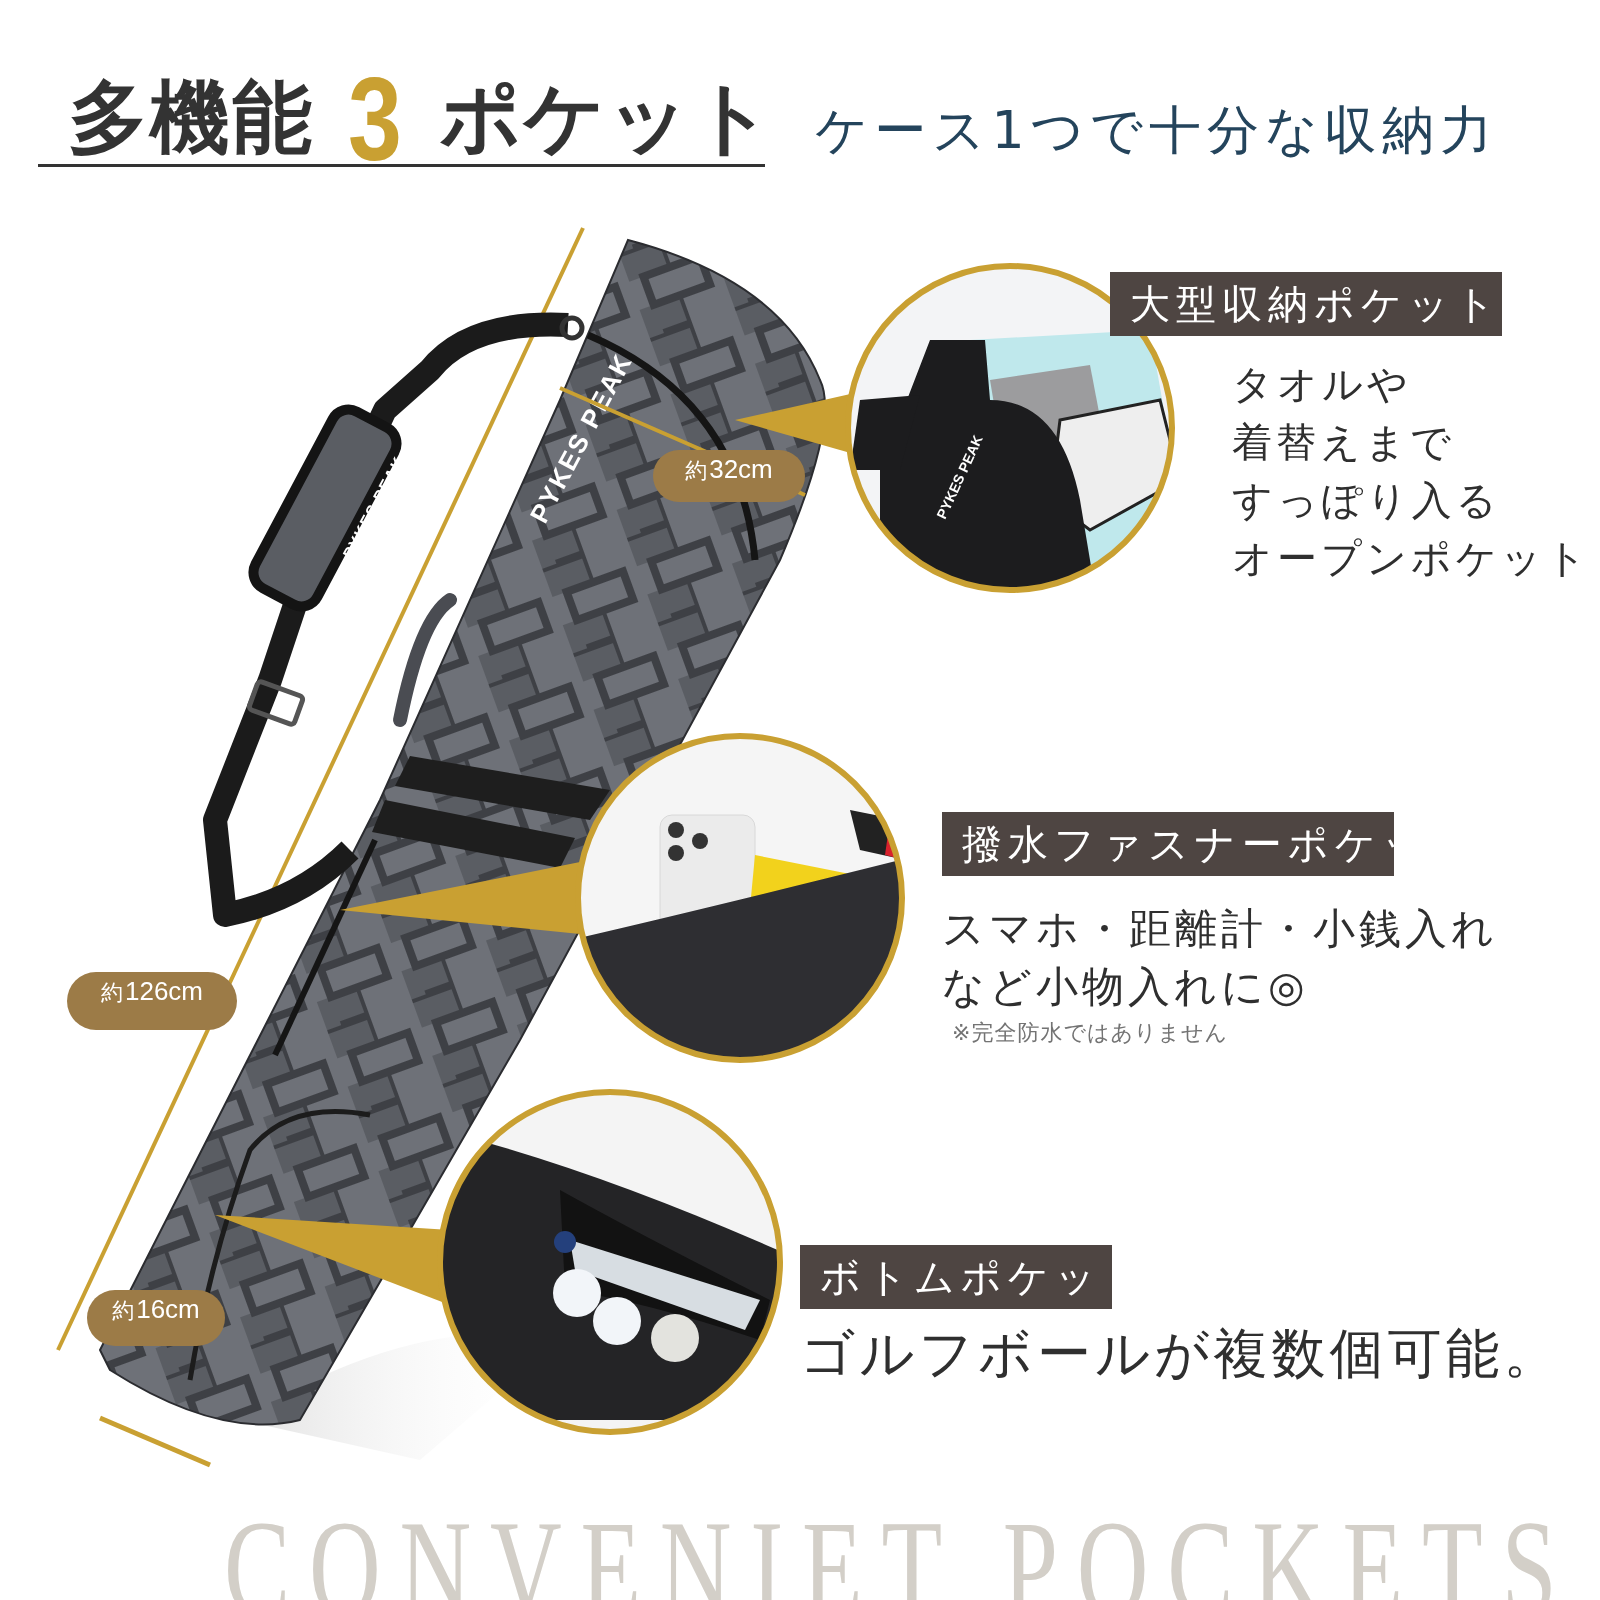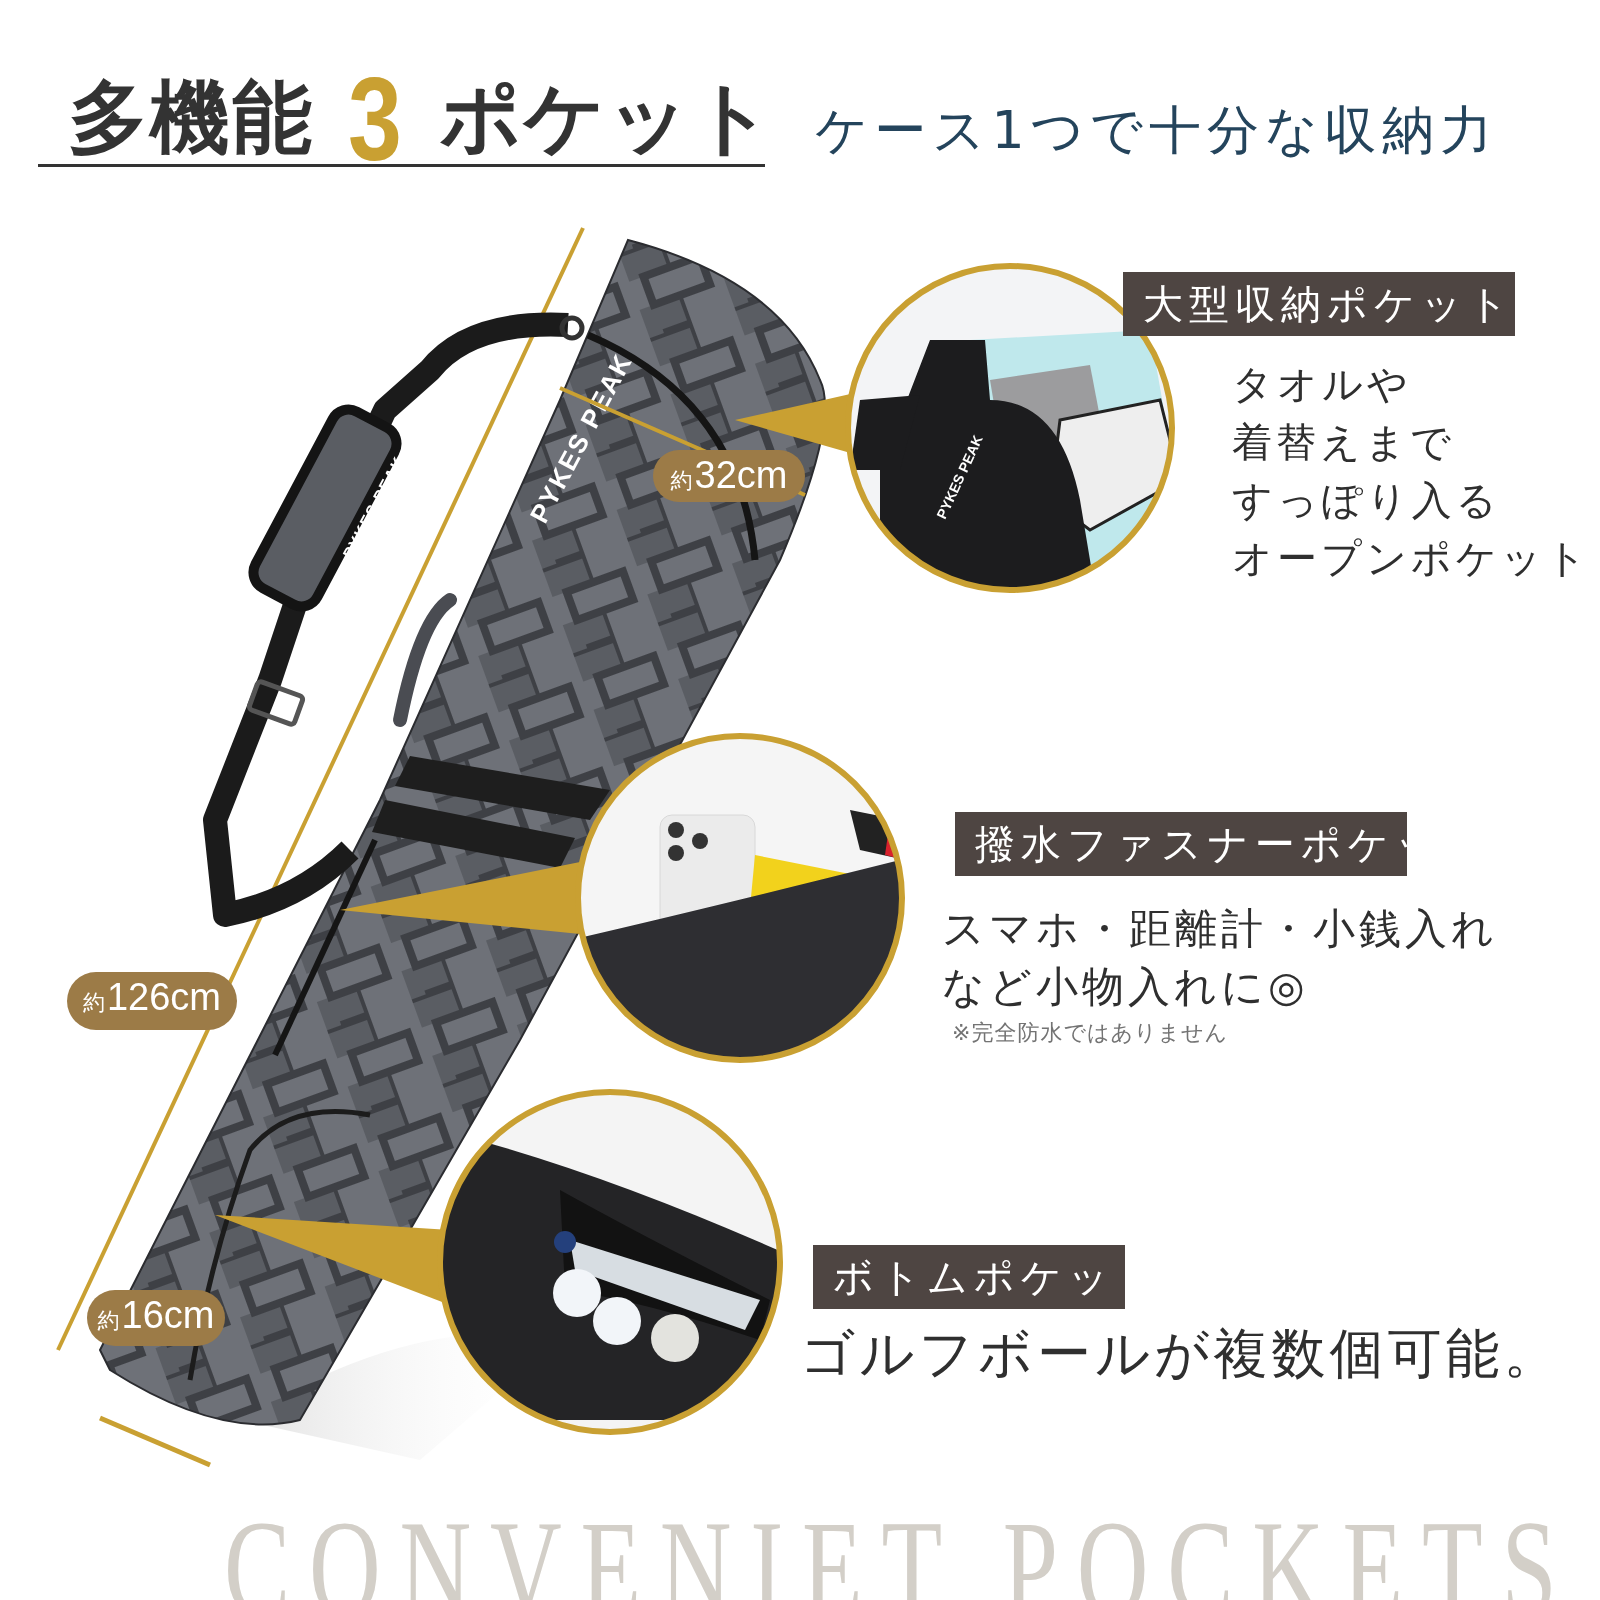--- a/index.html
+++ b/index.html
@@ -21,33 +21,33 @@
   }
   .title-rule { left: 38px; top: 164px; width: 727px; height: 3px; background: #333333; }
   .subtitle {
     left: 815px; top: 96px; font-size: 52px; color: #24445c; letter-spacing: 6px; white-space: nowrap;
     font-weight: 500;
   }
 
   
   .label-box {
     background: #4e4542; color: #ffffff; white-space: nowrap; display: flex; align-items: center;
-    font-size: 40px; letter-spacing: 6px; padding-left: 20px; box-sizing: border-box; margin-left: 13px;
+    font-size: 40px; letter-spacing: 6px; padding-left: 20px; box-sizing: border-box;
   }
   .desc { color: #2f2f2f; font-size: 40px; letter-spacing: 4px; line-height: 58px; white-space: nowrap; }
   .note { color: #737373; font-size: 22px; letter-spacing: 1px; white-space: nowrap; }
 
   
   .badge {
     background: #9c7b47; color: #ffffff; border-radius: 30px; display: flex; align-items: baseline;
     justify-content: center; font-family: "Liberation Sans", sans-serif; white-space: nowrap;
     box-sizing: border-box; padding-top: 4px;
   }
   .badge .pre { font-size: 22px; margin-right: 2px; font-family: "DejaVu Sans", sans-serif; }
-  .badge .val { font-size: 38px; }
+  .badge .val { font-size: 26px; }
 
   
   .footer {
     left: 0; top: 1500px; width: 1600px; text-align: center; color: #d3cfc8;
     font-family: "Liberation Serif", "DejaVu Serif", serif; font-size: 138px; letter-spacing: 26px;
     white-space: nowrap; transform: scaleX(0.72); transform-origin: center top; line-height: 1;
   }
   svg { position: absolute; left: 0; top: 0; }
 </style>
 </head>

